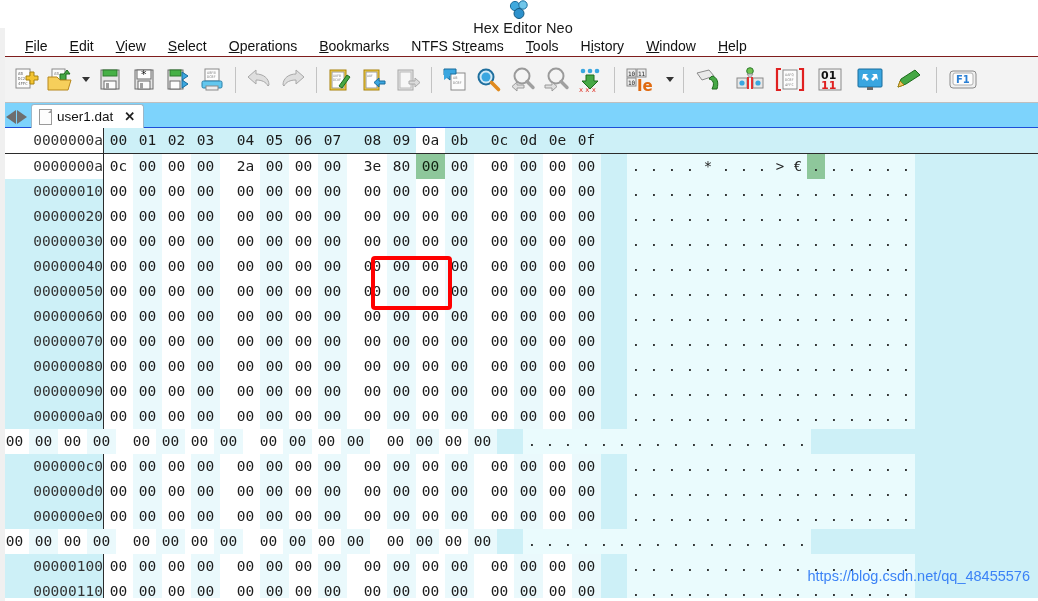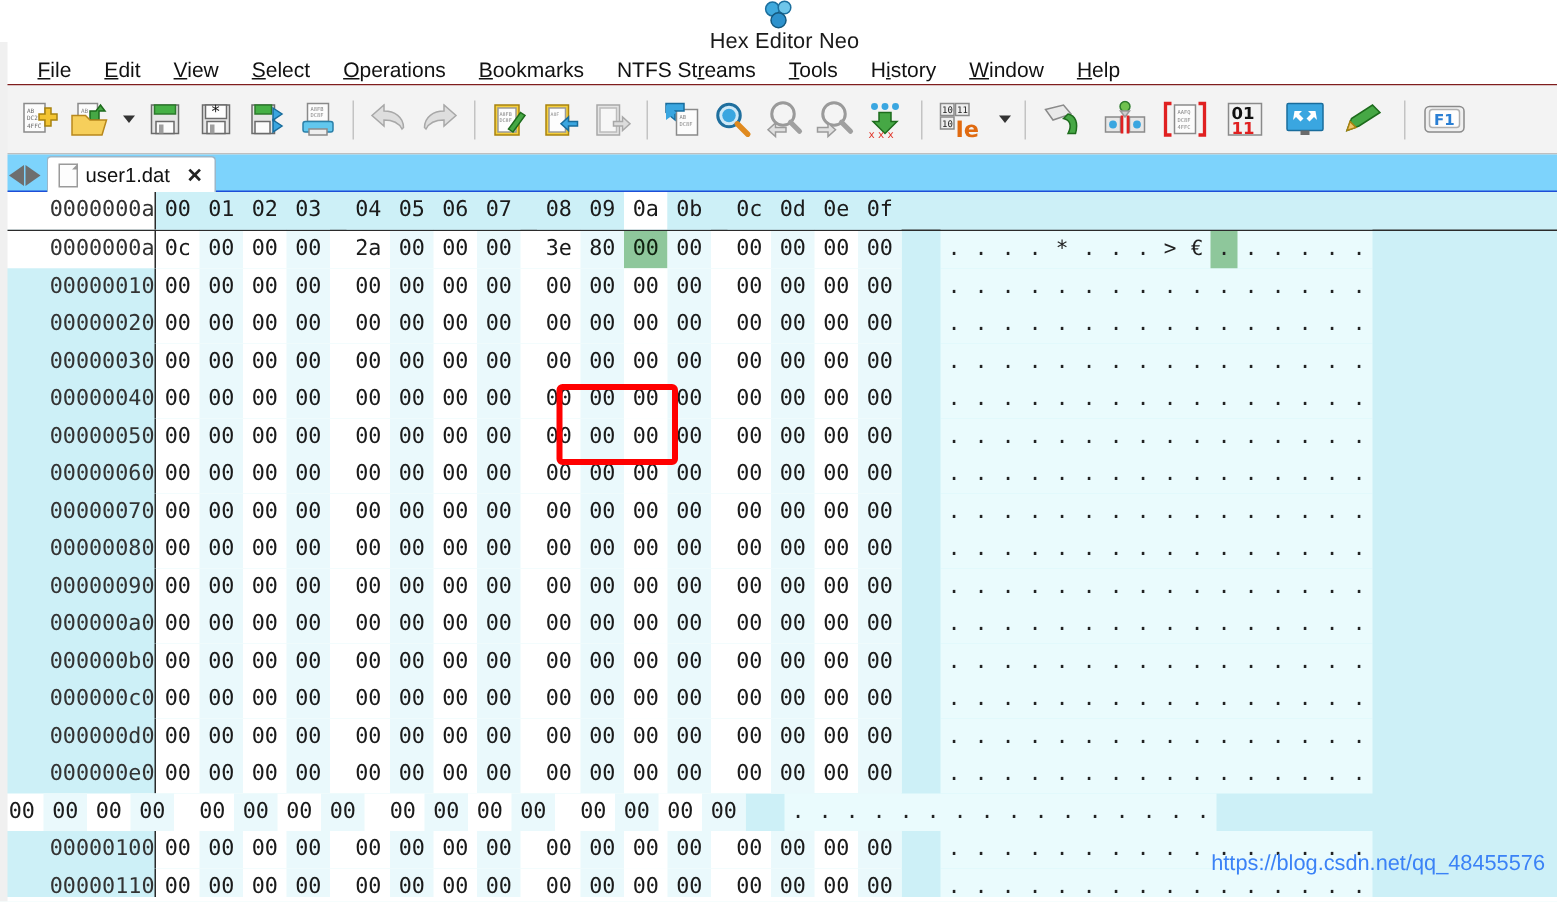--- a/index.html
+++ b/index.html
@@ -990,21 +990,20 @@
             <div class="achar">.</div>
             <div class="achar">.</div>
             <div class="achar">.</div>
             <div class="achar">.</div>
             <div class="achar">.</div>
             <div class="achar">.</div>
             <div class="achar">.</div>
           </div>
         </div>
         <div class="hexrow data">
-          <div class="offset-cell">000000b0</div>
           <div class="hexbytes">
             <div class="byte">00</div>
             <div class="byte alt">00</div>
             <div class="byte">00</div>
             <div class="byte alt">00</div>
             <div class="byte gap">00</div>
             <div class="byte alt">00</div>
             <div class="byte">00</div>
             <div class="byte alt">00</div>
             <div class="byte gap">00</div>

